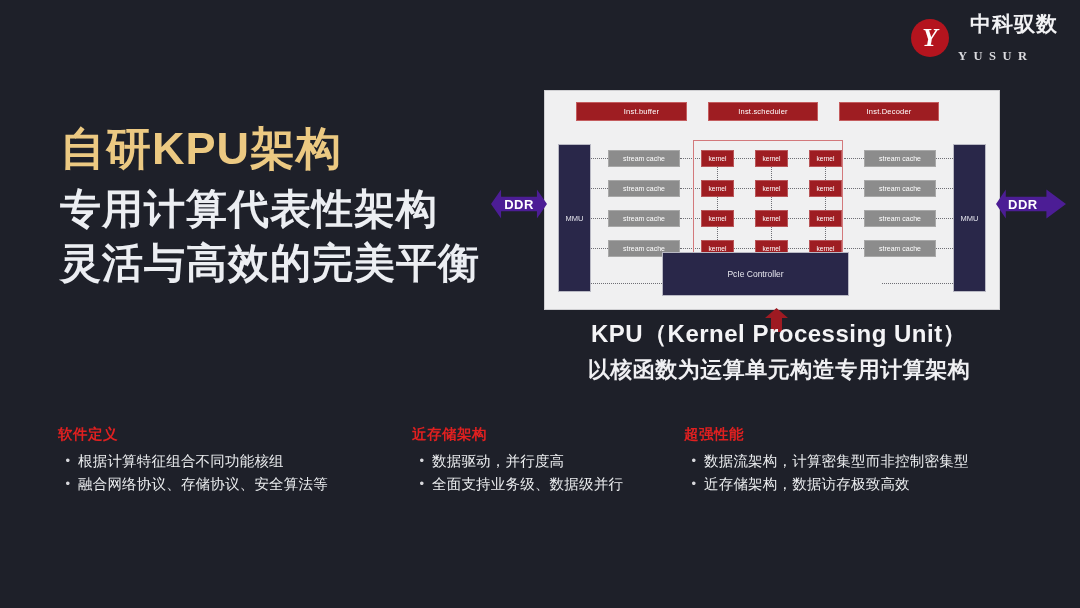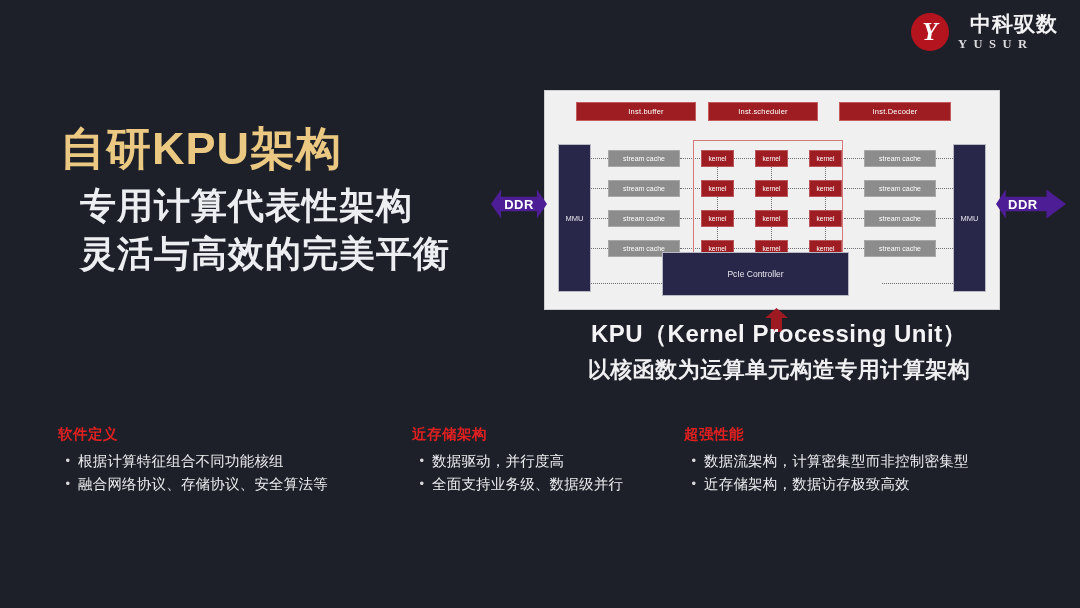--- a/index.html
+++ b/index.html
@@ -48,21 +48,21 @@
   }
   #logo-text { display: flex; flex-direction: column; line-height: 1; }
   #logo-cn {
     font-size: 21px;
     font-weight: 700;
     letter-spacing: 1px;
     color: #f2f2f4;
     padding-left: 12px;
   }
   #logo-en {
-    margin-top: 4px;
+    margin-top: 16px;
     font-size: 12.5px;
     font-weight: 700;
     letter-spacing: 6.5px;
     color: #dcdce0;
     font-family: "Liberation Serif", "DejaVu Serif", serif;
   }
 
   
   #headline {
     position: absolute;
@@ -72,27 +72,26 @@
   }
   #headline-title {
     font-size: 45px;
     font-weight: 700;
     color: #ecc982;
     letter-spacing: 1px;
     line-height: 1.18;
     white-space: nowrap;
   }
   #headline .sub {
-    font-size: 36px;
+    font-size: 41px;
     font-weight: 700;
     color: #eceef2;
     letter-spacing: 1px;
     line-height: 1.32;
     white-space: nowrap;
-    margin-left: 20px;
   }
   #headline-sub1 { margin-top: 7px; }
 
   
   #diagram-wrap {
     position: absolute;
     left: 544px;
     top: 90px;
     width: 456px;
     height: 220px;
@@ -319,23 +318,23 @@
 
   <div id="headline">
     <div id="headline-title">自研KPU架构</div>
     <div id="headline-sub1" class="sub">专用计算代表性架构</div>
     <div id="headline-sub2" class="sub">灵活与高效的完美平衡</div>
   </div>
 
   <div id="diagram-wrap">
     <div id="diagram-panel">
 
-      <div class="inst-box" style="left:31px;  top:11px; width:120px;padding-left:20px;">Inst.buffer</div>
+      <div class="inst-box" style="left:31px;  top:11px; width:111px;padding-left:20px;">Inst.buffer</div>
       <div class="inst-box" style="left:163px; top:11px; width:110px;">Inst.scheduler</div>
-      <div class="inst-box" style="left:294px; top:11px; width:112px;">Inst.Decoder</div>
+      <div class="inst-box" style="left:294px; top:11px; width:100px;">Inst.Decoder</div>
 
       <div id="mmu-left" class="mmu-box">MMU</div>
       <div id="mmu-right" class="mmu-box">MMU</div>
 
       <div class="dotline-h" style="left:46px;  top:67px;  width:17px;"></div>
       <div class="dotline-h" style="left:46px;  top:97px;  width:17px;"></div>
       <div class="dotline-h" style="left:46px;  top:127px; width:17px;"></div>
       <div class="dotline-h" style="left:46px;  top:157px; width:17px;"></div>
       <div class="dotline-h" style="right:46px; top:67px;  width:17px;"></div>
       <div class="dotline-h" style="right:46px; top:97px;  width:17px;"></div>

